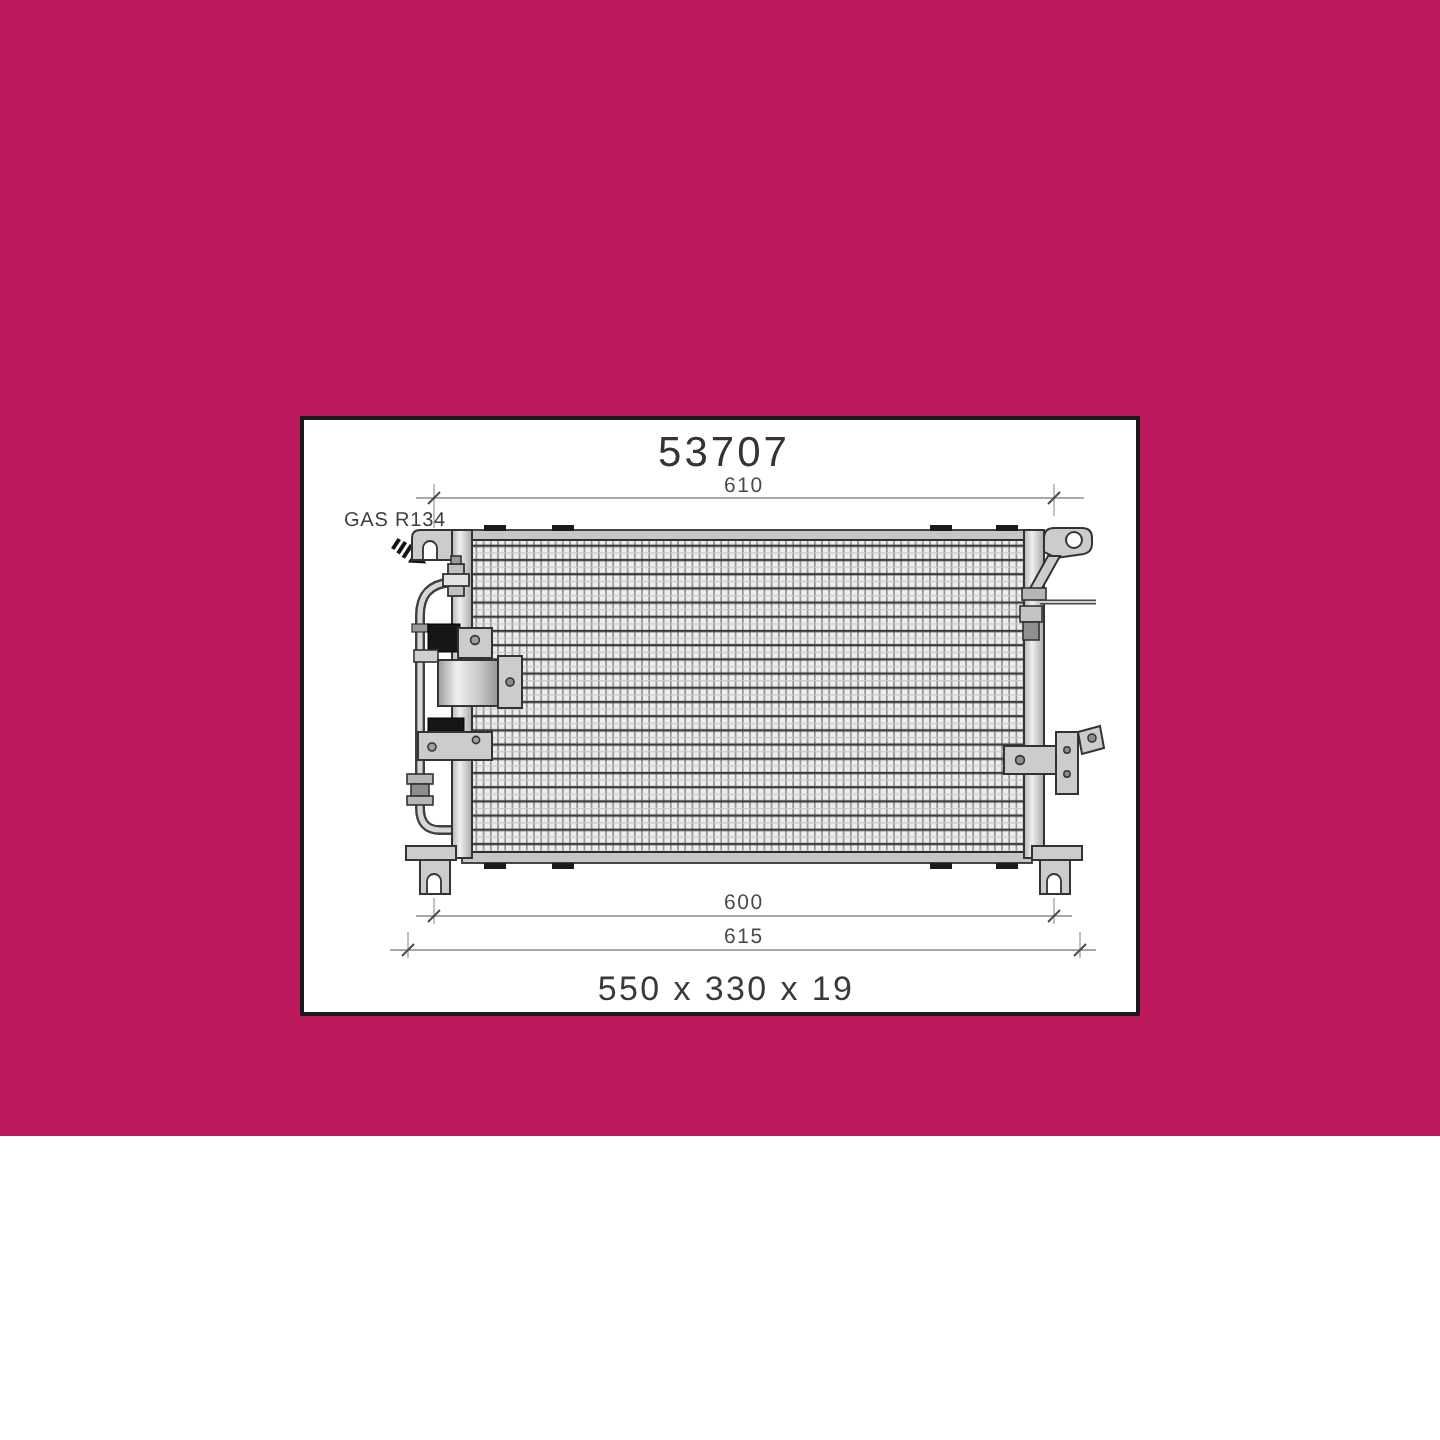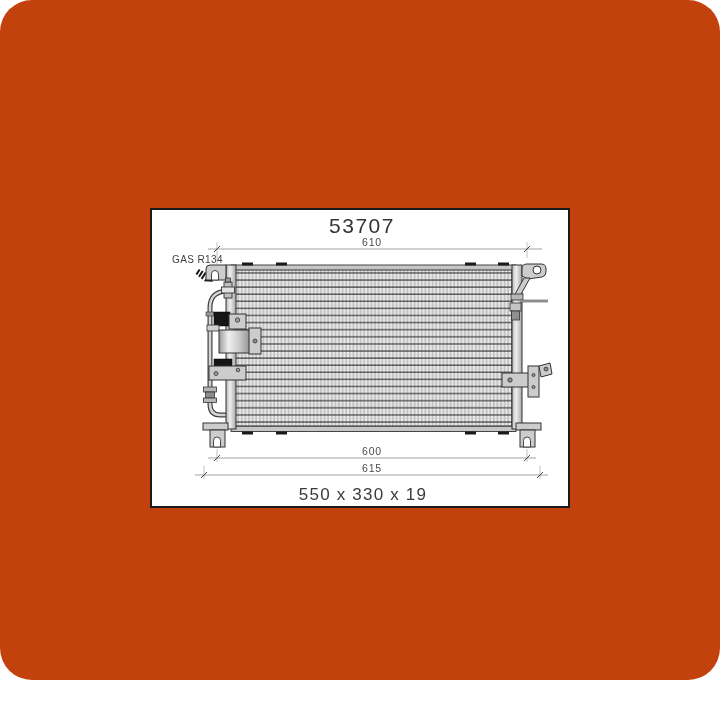--- a/index.html
+++ b/index.html
@@ -6,24 +6,23 @@
     margin: 0;
     padding: 0;
     background: #ffffff;
     width: 720px;
     height: 720px;
     font-family: "Liberation Sans", sans-serif;
   }
   .page {
     position: relative;
     width: 720px;
-    height: 680px;
-    background: #c2410c;
+    height: 568px;
+    background: #be185d;
     overflow: hidden;
-    border-radius: 32px;
   }
   .frame-wrap {
     position: absolute;
     left: 150px;
     top: 208px;
     width: 420px;
     height: 300px;
   }
   svg { display: block; }
   svg text {

